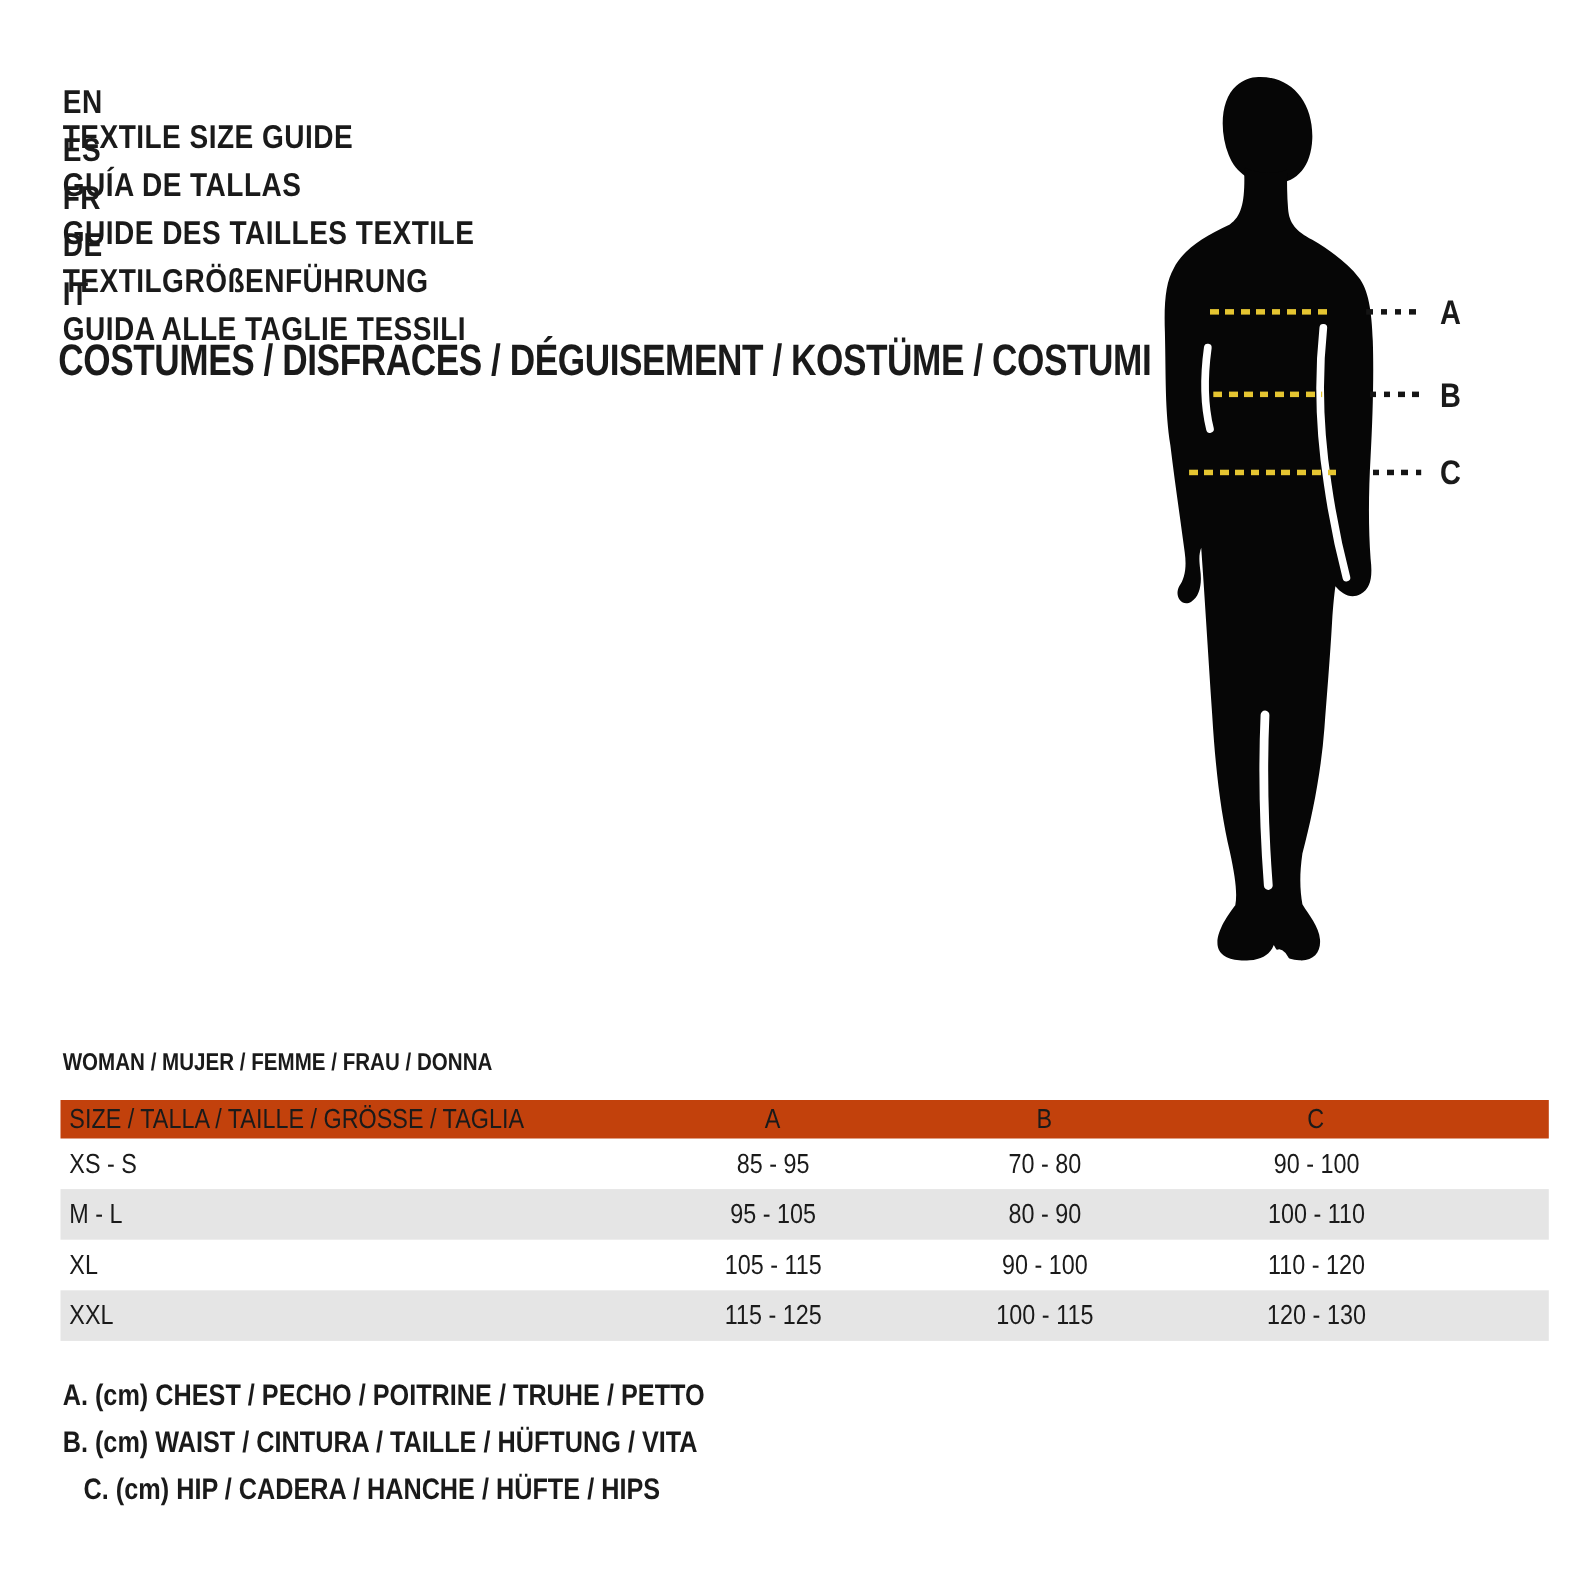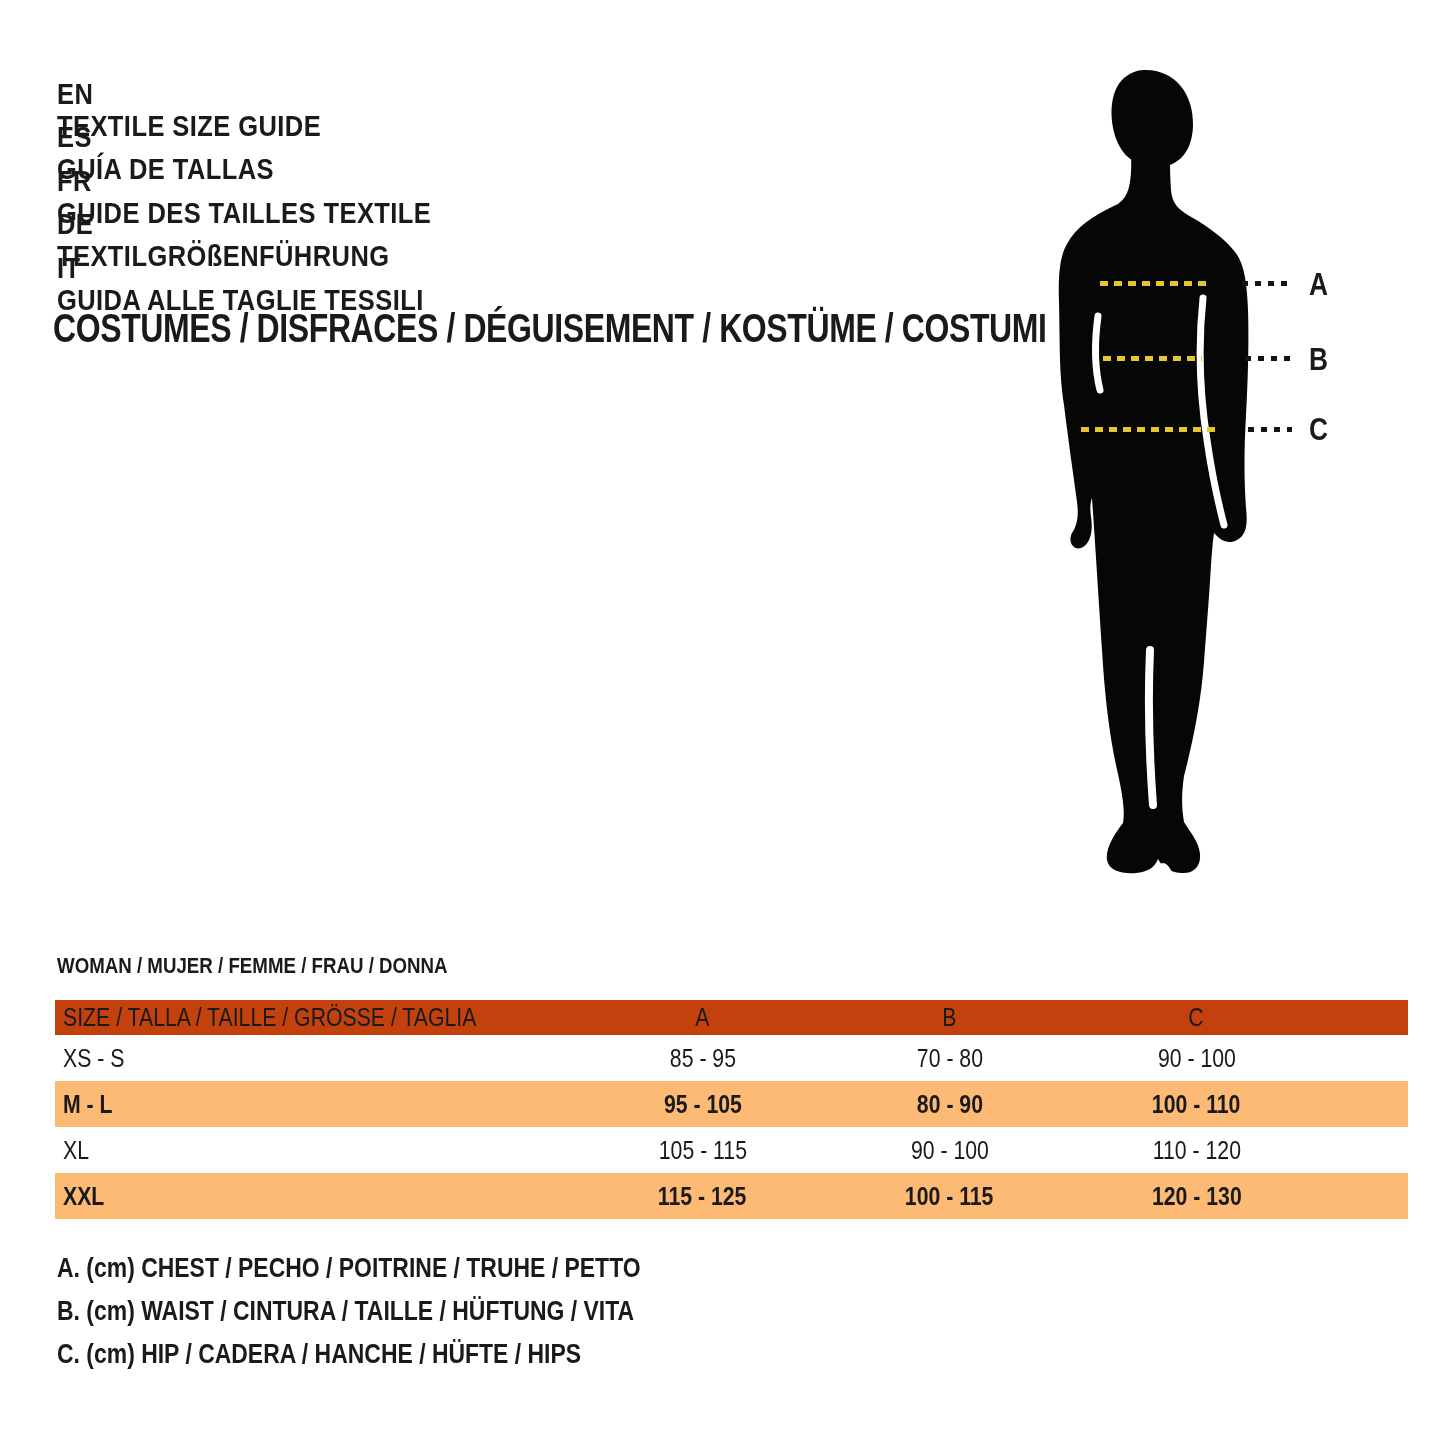--- a/index.html
+++ b/index.html
@@ -69,30 +69,30 @@
   
   .size-table { position:absolute; left:55px; top:1000px; width:1353px; }
   .trow {
     display:grid;
     grid-template-columns:524px 247px 247px 247px 1fr;
     align-items:center;
     height:46px;
     font-size:25px; font-weight:400;
   }
   .trow.thead { height:35px; background:#c2410c; }
-  .trow.alt   { background:#fdba74;font-weight:bold; }
+  .trow.alt   { background:#e5e5e5; }
   .tcell      { text-align:center; }
   .tcell-size { text-align:left; padding-left:8px; }
 
   
   .legend { position:absolute; left:57px; top:1253px; }
   .legend-row { position:absolute; left:0; height:30px; line-height:30px; font-size:27px; font-weight:700; }
   .legend-row:nth-child(1){ top:0; }
   .legend-row:nth-child(2){ top:43px; }
-  .legend-row:nth-child(3){ top:86px; }
+  .legend-row:nth-child(3){ top:86px;margin-left:19px; }
 </style>
 </head>
 <body>
 
 <div class="canvas">
 
   <div class="lang-block">
     <div class="lang-row">
       <span class="lang-code"><span class="cx">EN</span></span><span class="cx">TEXTILE SIZE GUIDE</span>
     </div>

